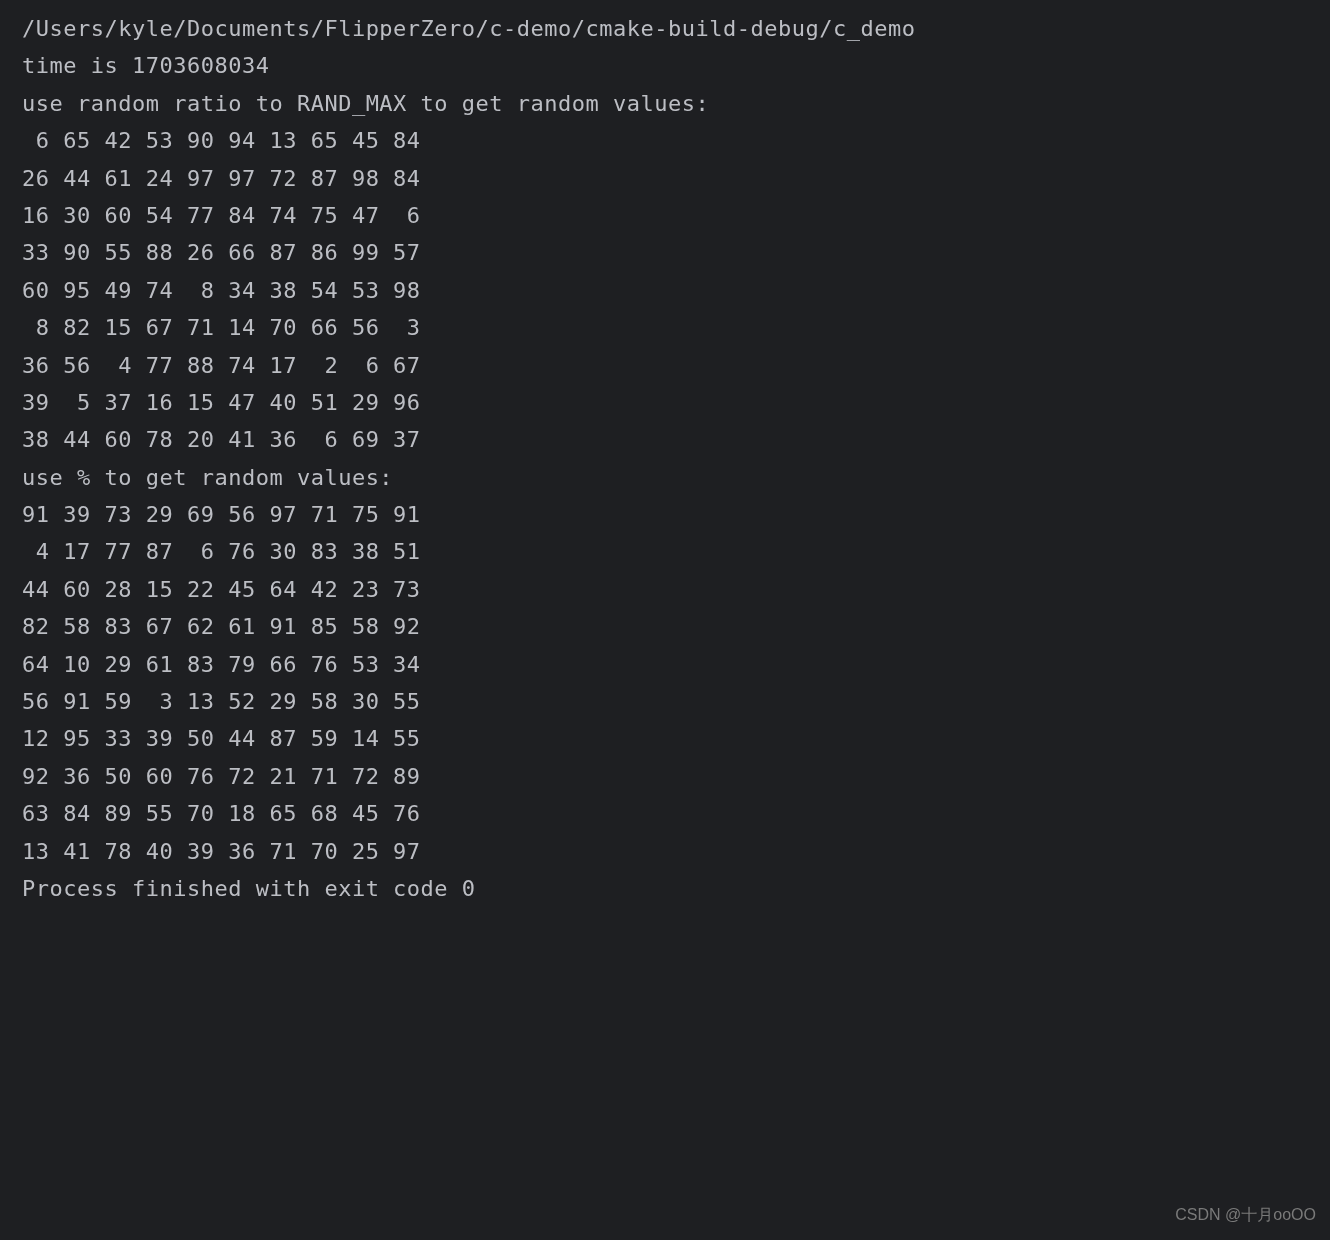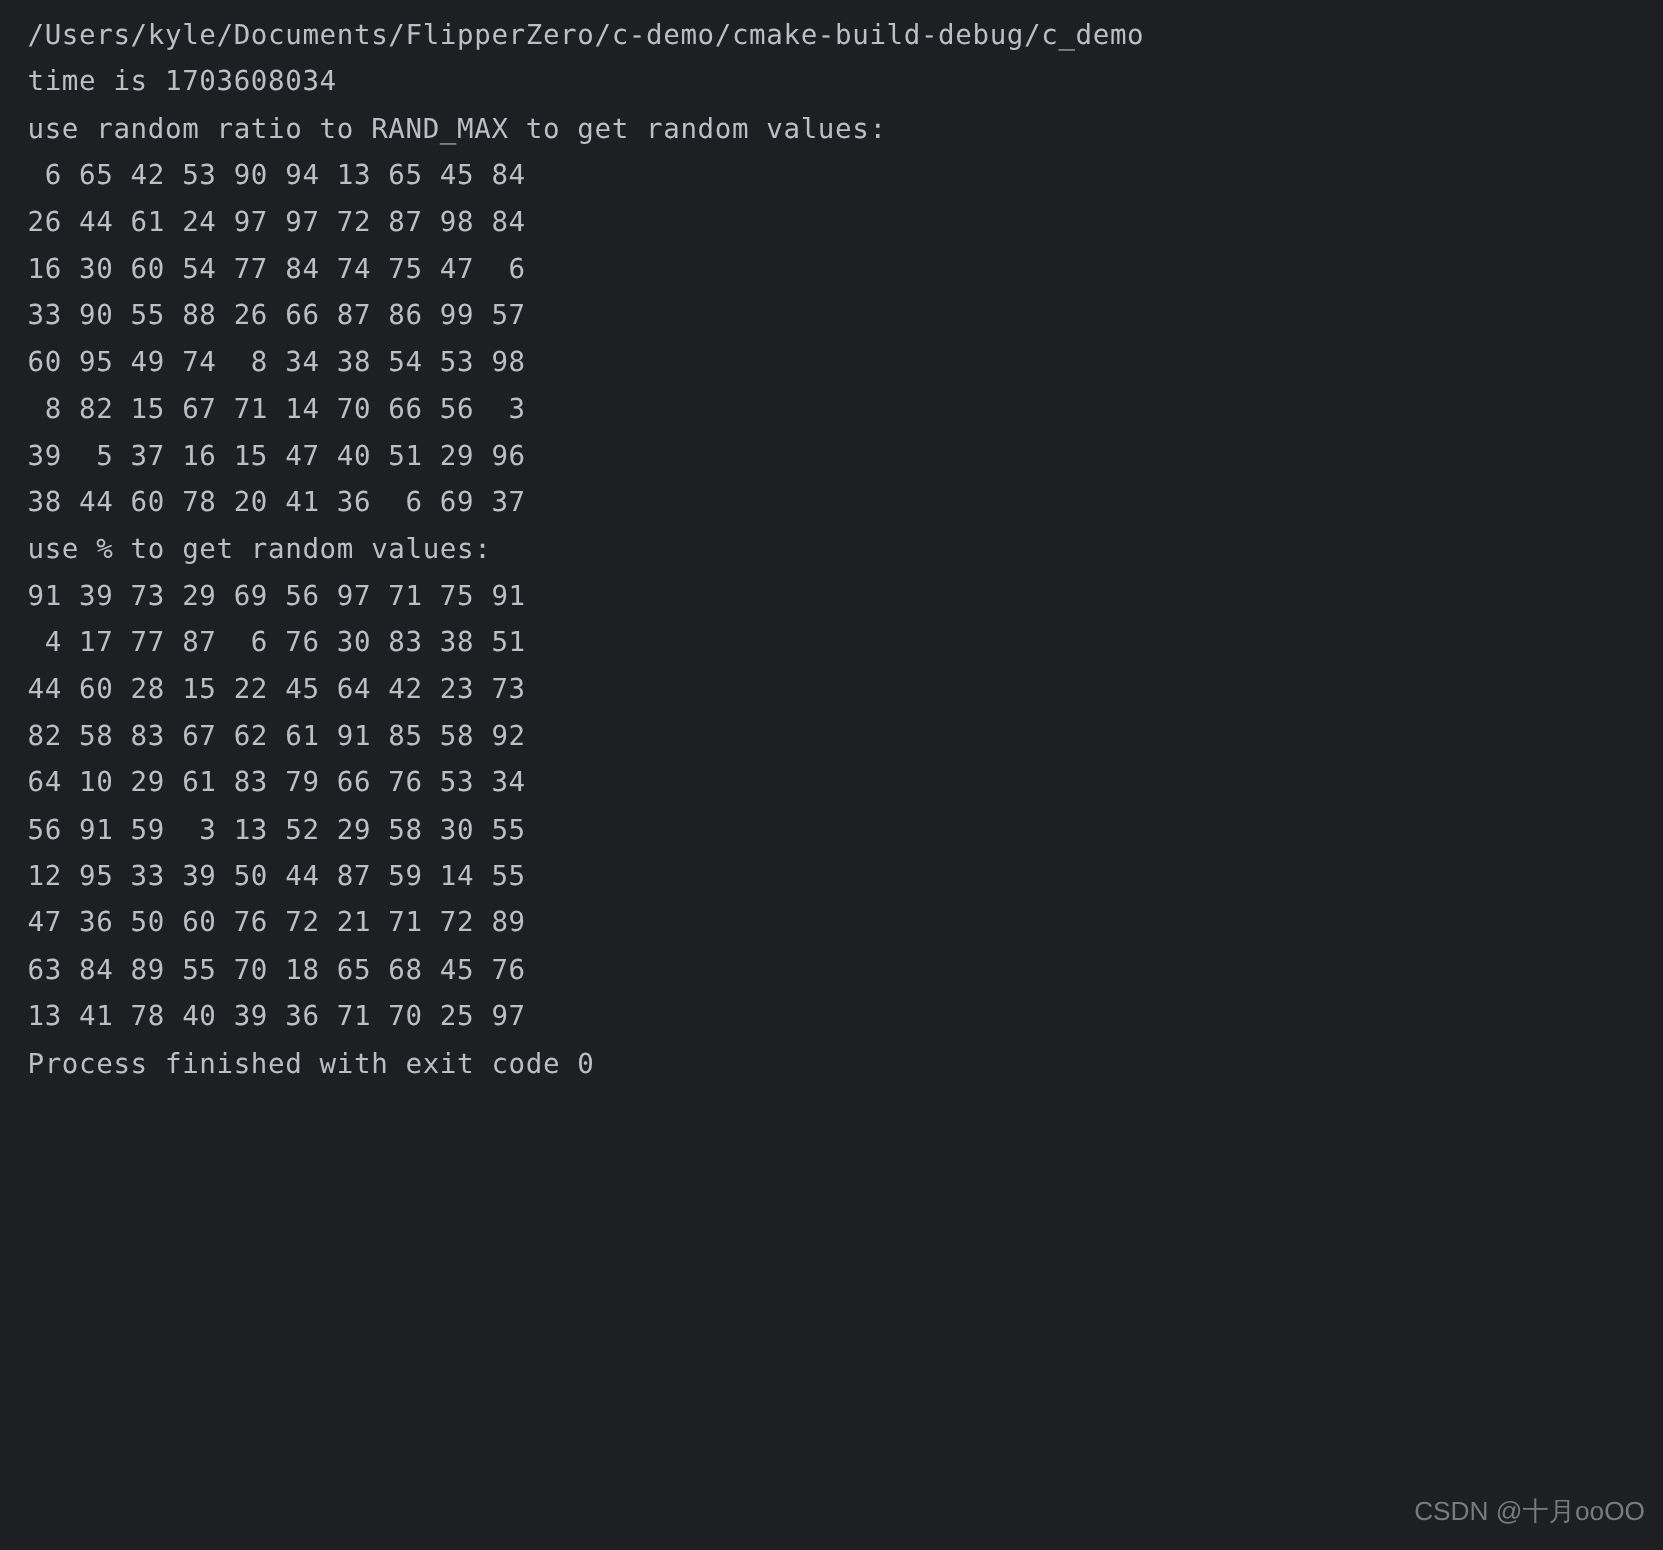--- a/index.html
+++ b/index.html
@@ -21,52 +21,53 @@
     }
     .line {
       white-space: pre;
       letter-spacing: 0.5px;
     }
     .watermark {
       position: absolute;
       bottom: 12px;
       right: 14px;
       font-family: 'Arial', sans-serif;
-      font-size: 21px;
+      font-size: 16px;
       color: #7a7a7a;
       letter-spacing: 0;
     }
   </style>
 </head>
 <body>
 
 <div class="line">/Users/kyle/Documents/FlipperZero/c-demo/cmake-build-debug/c_demo</div>
 <div class="line">time is 1703608034</div>
 <div class="line"></div>
 <div class="line">use random ratio to RAND_MAX to get random values:</div>
 <div id="grid1-container">
     <div class="line"> 6 65 42 53 90 94 13 65 45 84</div>
     <div class="line">26 44 61 24 97 97 72 87 98 84</div>
     <div class="line">16 30 60 54 77 84 74 75 47  6</div>
     <div class="line">33 90 55 88 26 66 87 86 99 57</div>
     <div class="line">60 95 49 74  8 34 38 54 53 98</div>
     <div class="line"> 8 82 15 67 71 14 70 66 56  3</div>
+    <div class="line">36 56  4 77 88 74 17  2  6 67</div>
     <div class="line">39  5 37 16 15 47 40 51 29 96</div>
     <div class="line">38 44 60 78 20 41 36  6 69 37</div>
   </div>
 <div class="line"></div>
 <div class="line">use % to get random values:</div>
 <div id="grid2-container">
     <div class="line">91 39 73 29 69 56 97 71 75 91</div>
     <div class="line"> 4 17 77 87  6 76 30 83 38 51</div>
     <div class="line">44 60 28 15 22 45 64 42 23 73</div>
     <div class="line">82 58 83 67 62 61 91 85 58 92</div>
     <div class="line">64 10 29 61 83 79 66 76 53 34</div>
     <div class="line">56 91 59  3 13 52 29 58 30 55</div>
     <div class="line">12 95 33 39 50 44 87 59 14 55</div>
-    <div class="line">47 36 50 60 76 72 21 71 72 89</div>
+    <div class="line">92 36 50 60 76 72 21 71 72 89</div>
     <div class="line">63 84 89 55 70 18 65 68 45 76</div>
     <div class="line">13 41 78 40 39 36 71 70 25 97</div>
   </div>
 <div class="line"></div>
 <div class="line">Process finished with exit code 0</div>
 
 <div class="watermark">CSDN @十月ooOO</div>
 
 </body></html>

